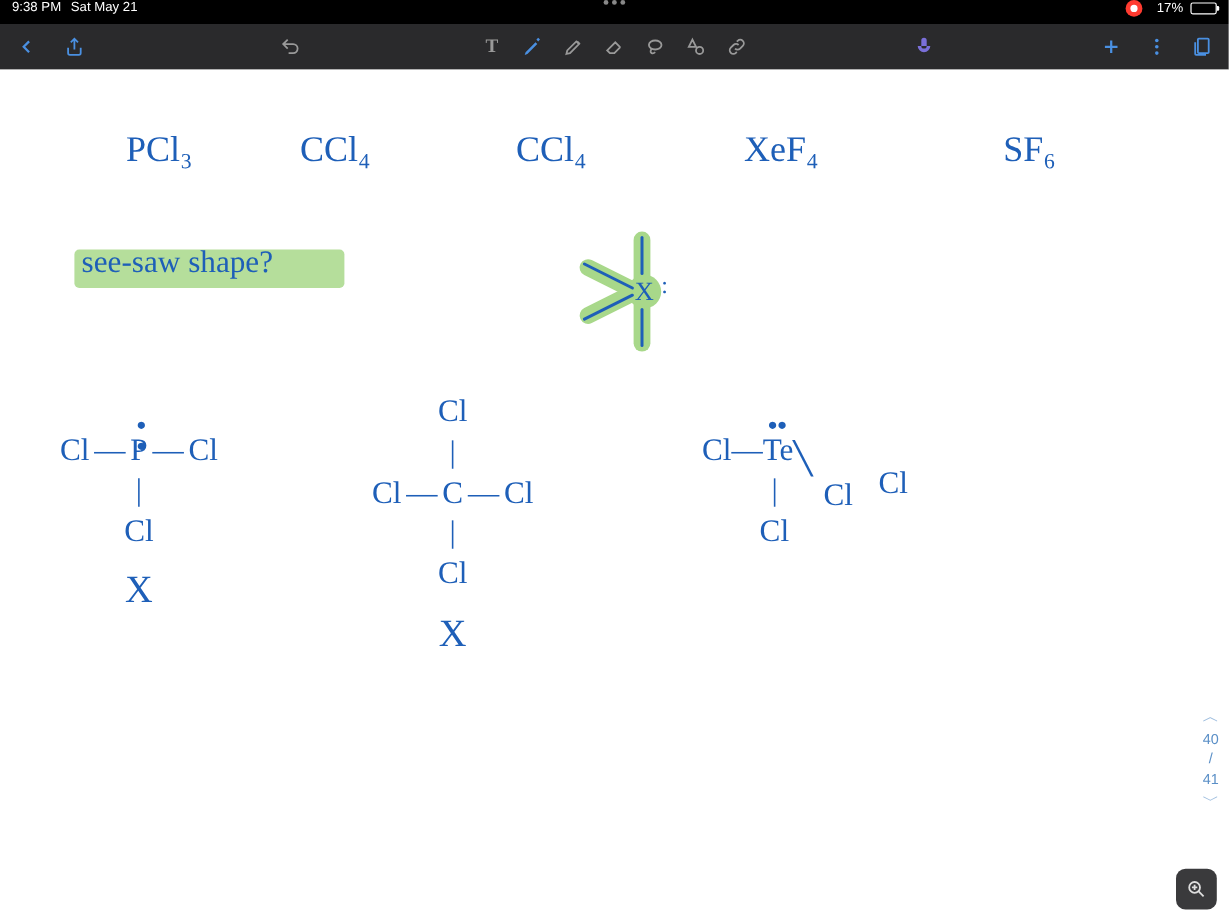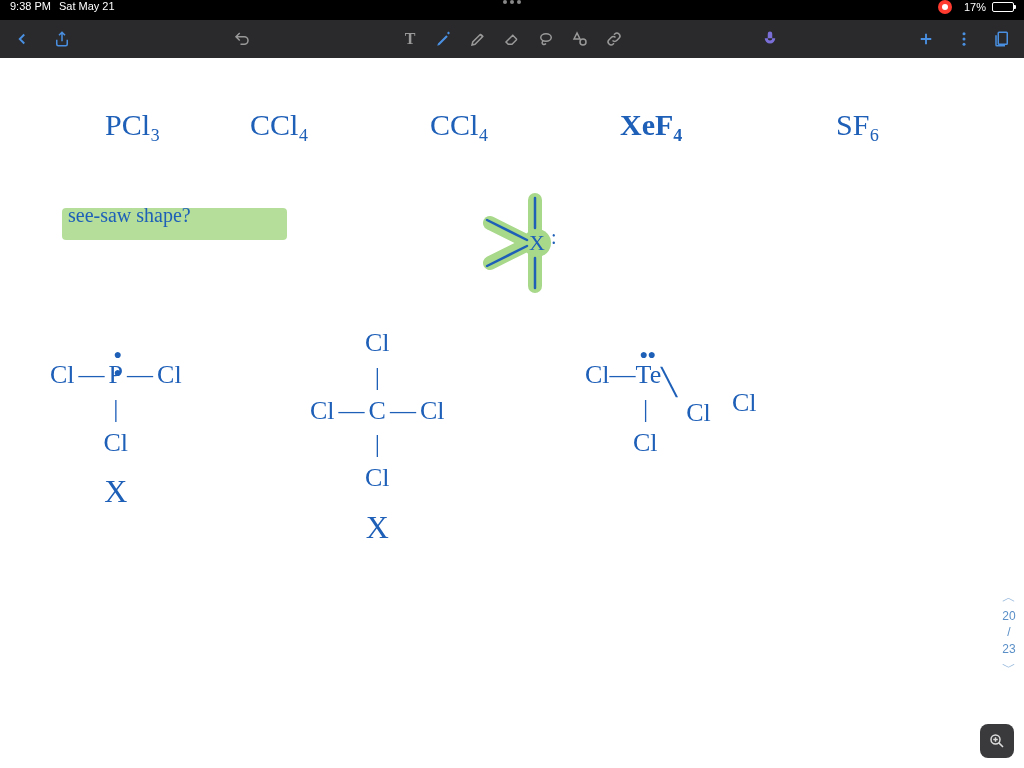--- a/index.html
+++ b/index.html
@@ -242,25 +242,25 @@
         </svg>
     </span>
   </div>
 </div>
 
 <div class="canvas">
 
   <span class="handwritten formula-row" style="left:105px;">PCl₃</span>
   <span class="handwritten formula-row" style="left:250px;">CCl₄</span>
   <span class="handwritten formula-row" style="left:430px;">CCl₄</span>
-  <span class="handwritten formula-row" style="left:620px;font-weight:bold;">XeF₄</span>
+  <span class="handwritten formula-row" style="left:620px;">XeF₄</span>
   <span class="handwritten formula-row" style="left:836px;">SF₆</span>
 
   <div class="highlight-bg" style="left:62px; top:150px; width:225px; height:32px;"></div>
-  <span class="handwritten" style="left:68px; top:146px; font-size:20px;">see-saw shape?</span>
+  <span class="handwritten" style="left:68px; top:146px; font-size:26px;">see-saw shape?</span>
 
   <div class="seesaw-diagram">
     <svg viewBox="0 0 120 110">
       <g stroke="#a8d88a" stroke-width="14" stroke-linecap="round" fill="none">
         <line x1="60" y1="12" x2="60" y2="45"></line>
         <line x1="60" y1="65" x2="60" y2="98"></line>
         <line x1="55" y1="55" x2="15" y2="35"></line>
         <line x1="55" y1="55" x2="15" y2="75"></line>
         <circle cx="62" cy="55" r="14" fill="#a8d88a" stroke="none"></circle>
       </g>
@@ -341,23 +341,23 @@
     <div style="display:flex;">
       <span style="width:48px;"></span>
       <span>Cl</span>
     </div>
   </div>
 
   <span class="handwritten" style="left:732px; top:330px; font-size:26px;">Cl</span>
 
   <div class="page-indicator">
     <span class="chev">︿</span>
-    <span>20</span><br>
+    <span>40</span><br>
     <span>/</span><br>
-    <span>23</span>
+    <span>41</span>
     <span class="chev">﹀</span>
   </div>
 
   <div class="zoom-btn">
     <svg viewBox="0 0 24 24" fill="none" stroke="currentColor" stroke-width="2">
         <circle cx="10" cy="10" r="6"></circle>
         <path d="M14.5 14.5L20 20M7 10h6M10 7v6"></path>
       </svg>
   </div>
 </div>

